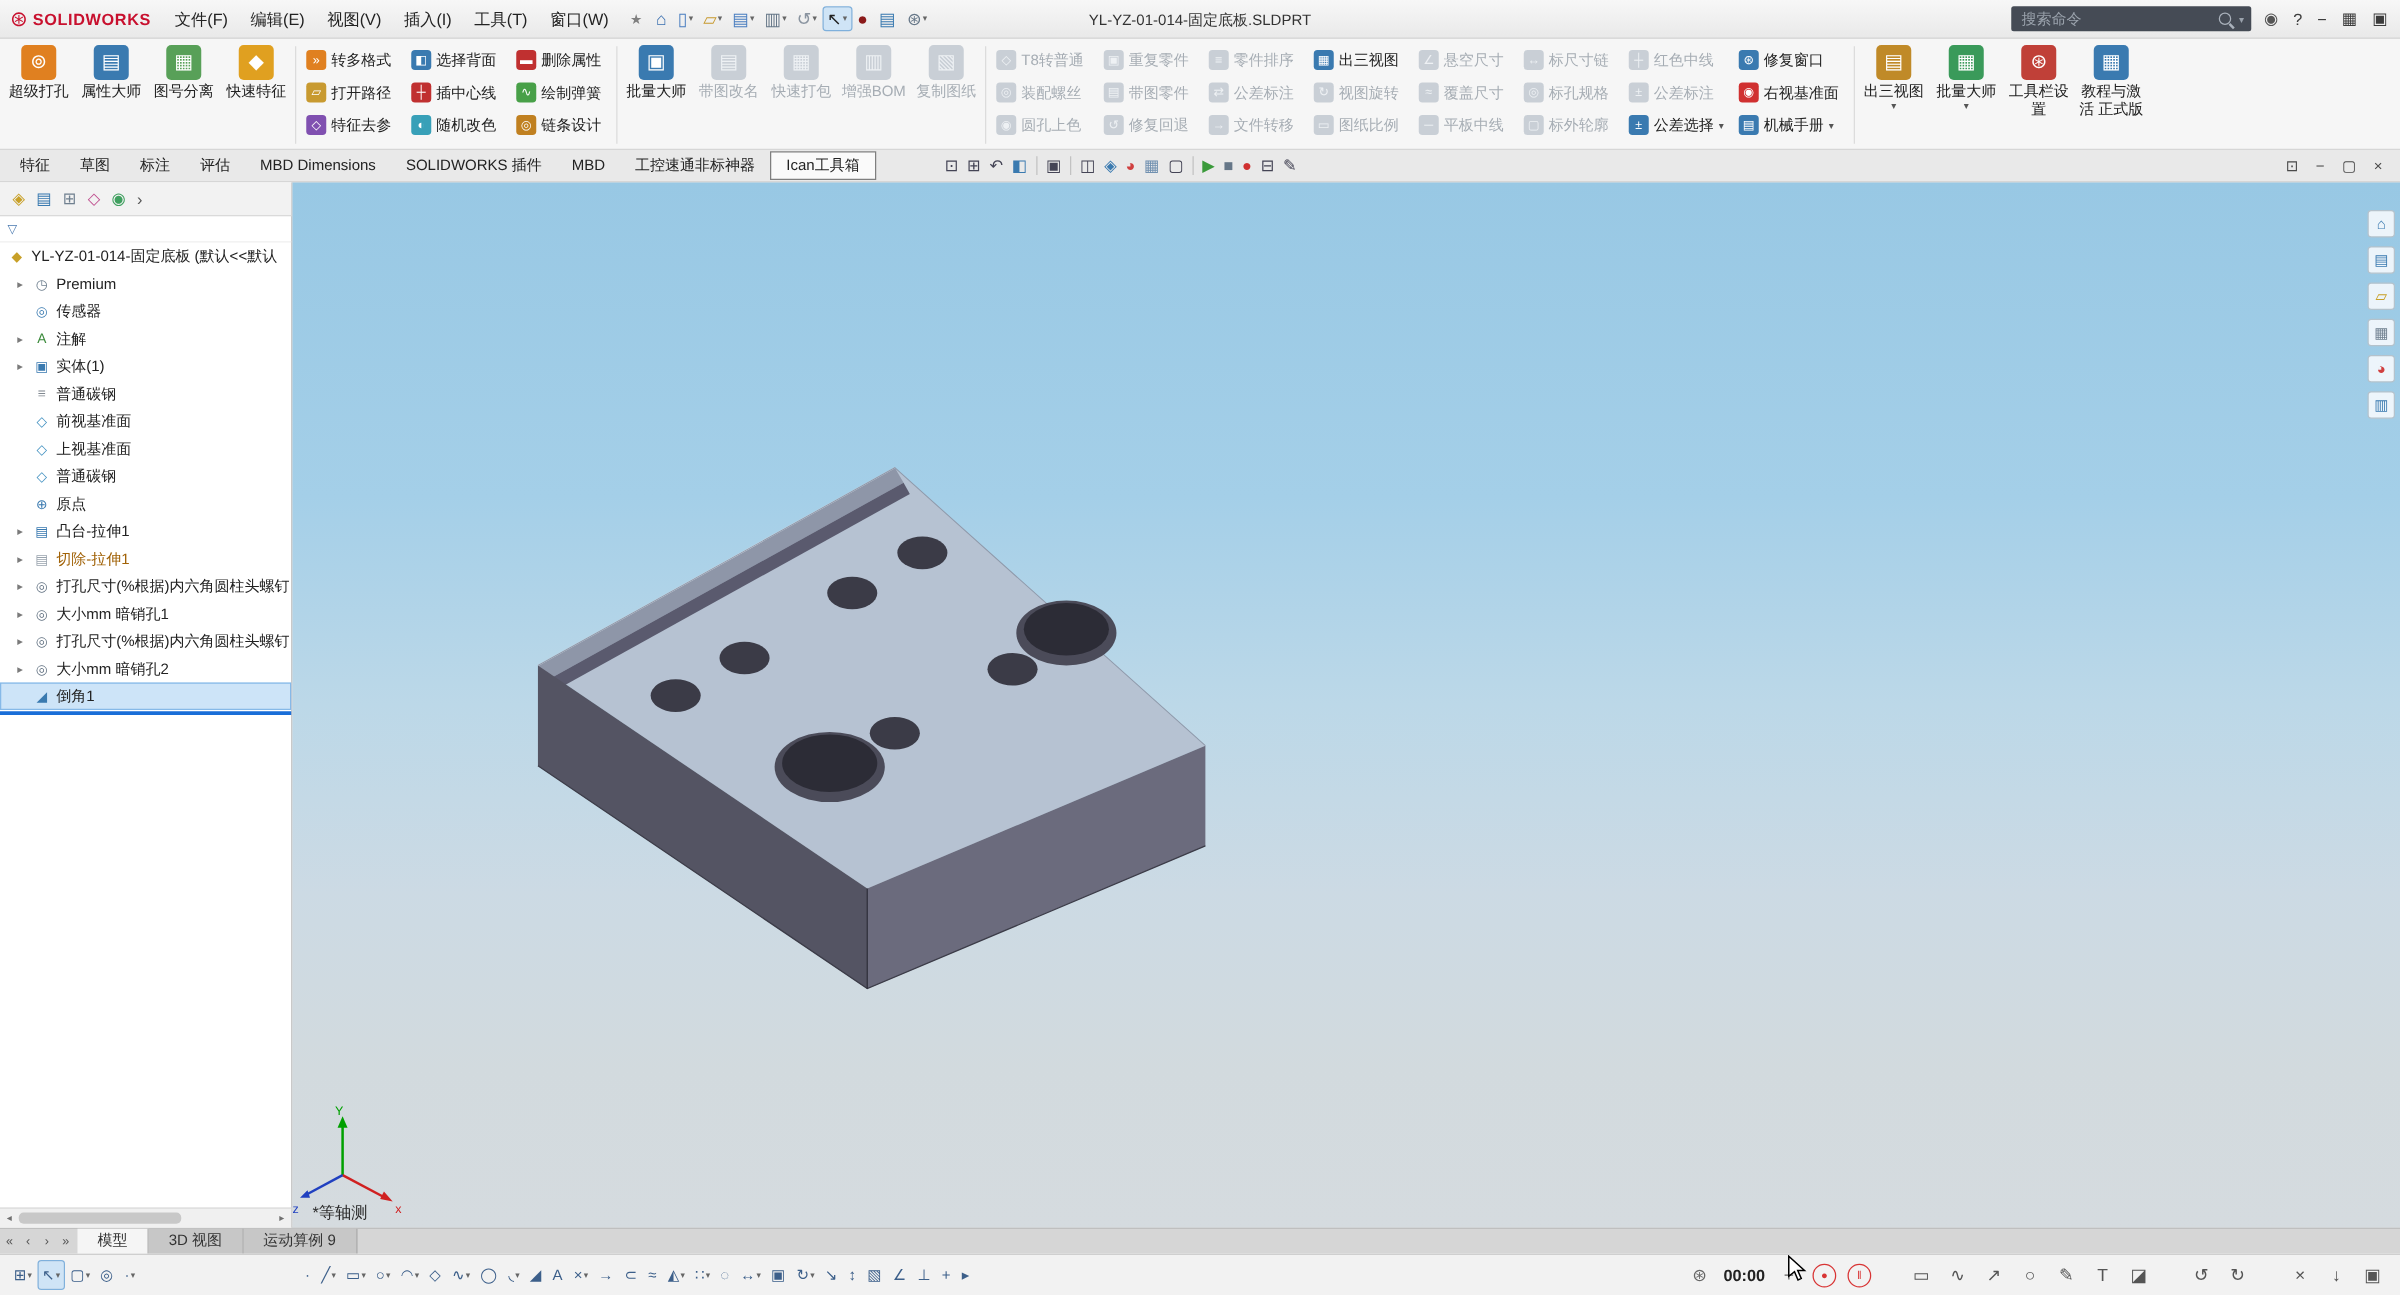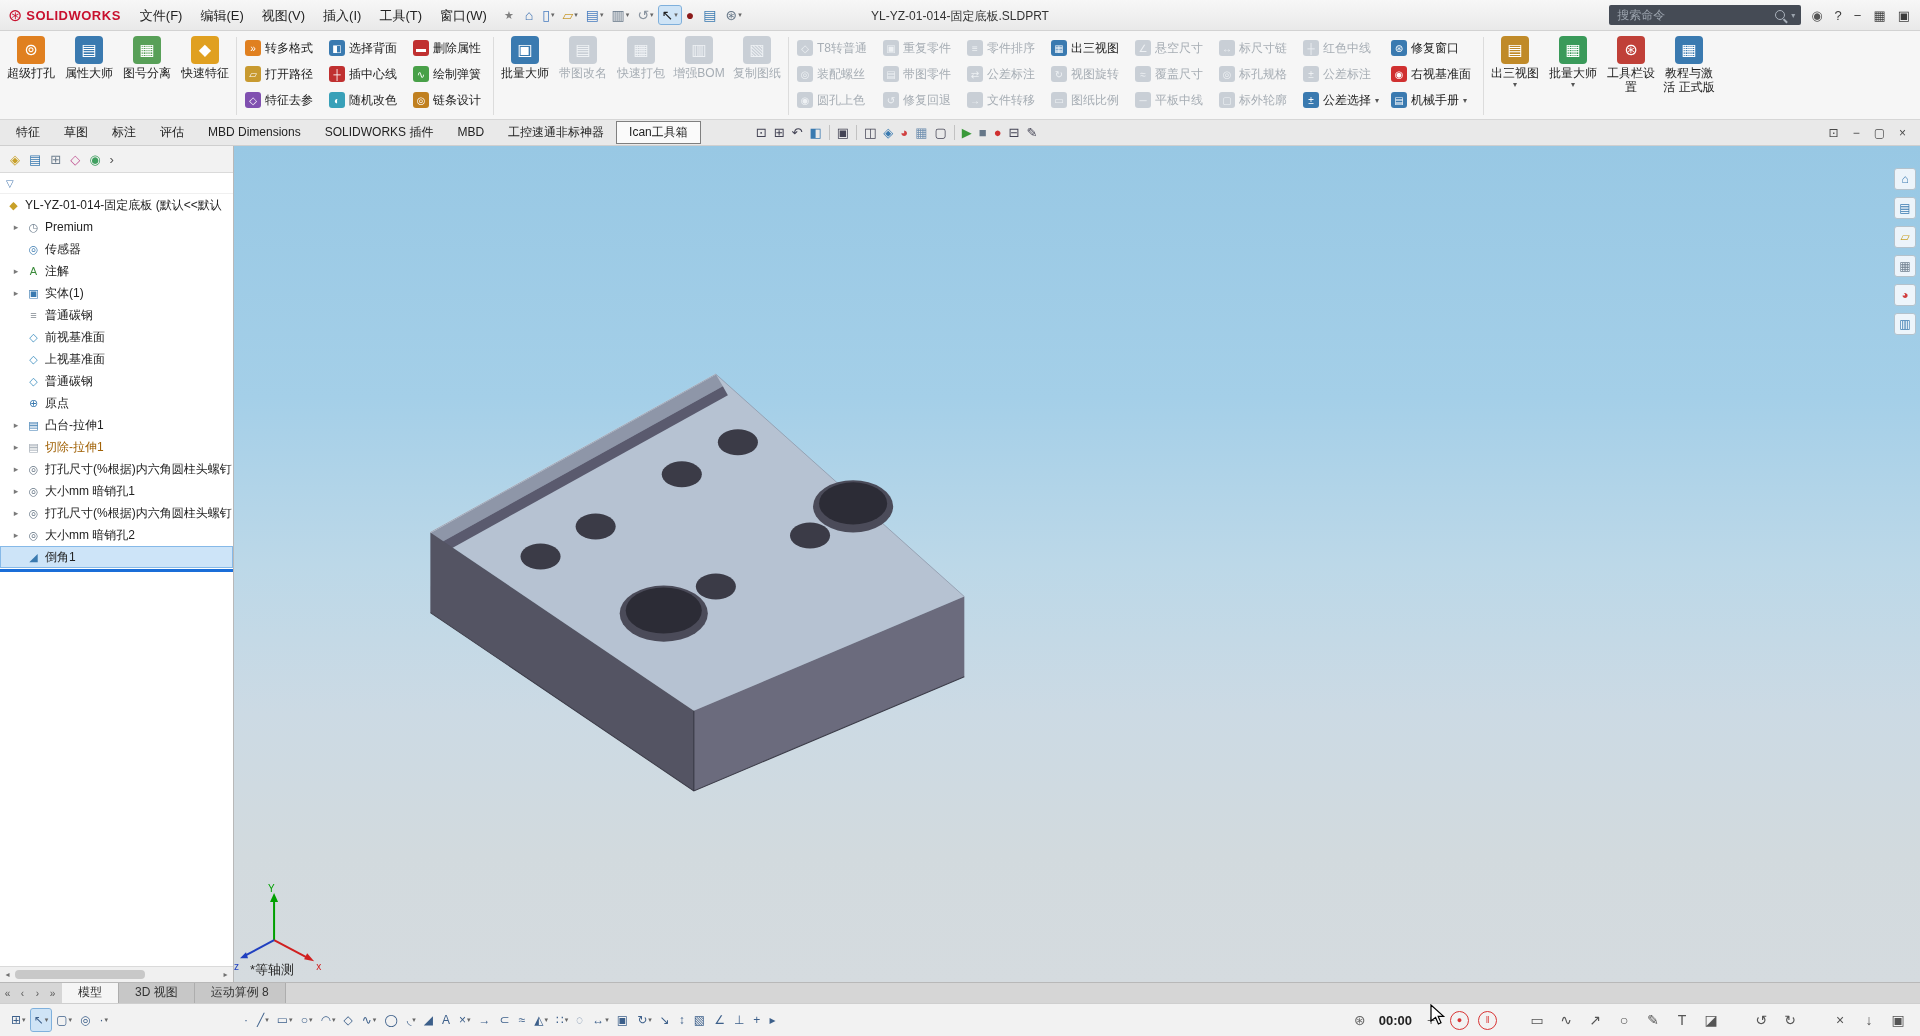--- a/index.html
+++ b/index.html
@@ -660,21 +660,21 @@
 
     <span class="bnavbtn">«</span>
         <span class="bnavbtn">‹</span>
         <span class="bnavbtn">›</span>
         <span class="bnavbtn">»</span>
       </div>
     <div class="btablist">
 
     <span class="btab active">模型</span>
         <span class="btab">3D 视图</span>
-        <span class="btab">运动算例 8</span>
+        <span class="btab">运动算例 9</span>
       </div>
   </div>
 
   <div class="btoolbar">
     <div class="bgroup">
 
     <span class="bicon">
         <span>⊞</span>
         <span class="bdd">▾</span>
       </span>

